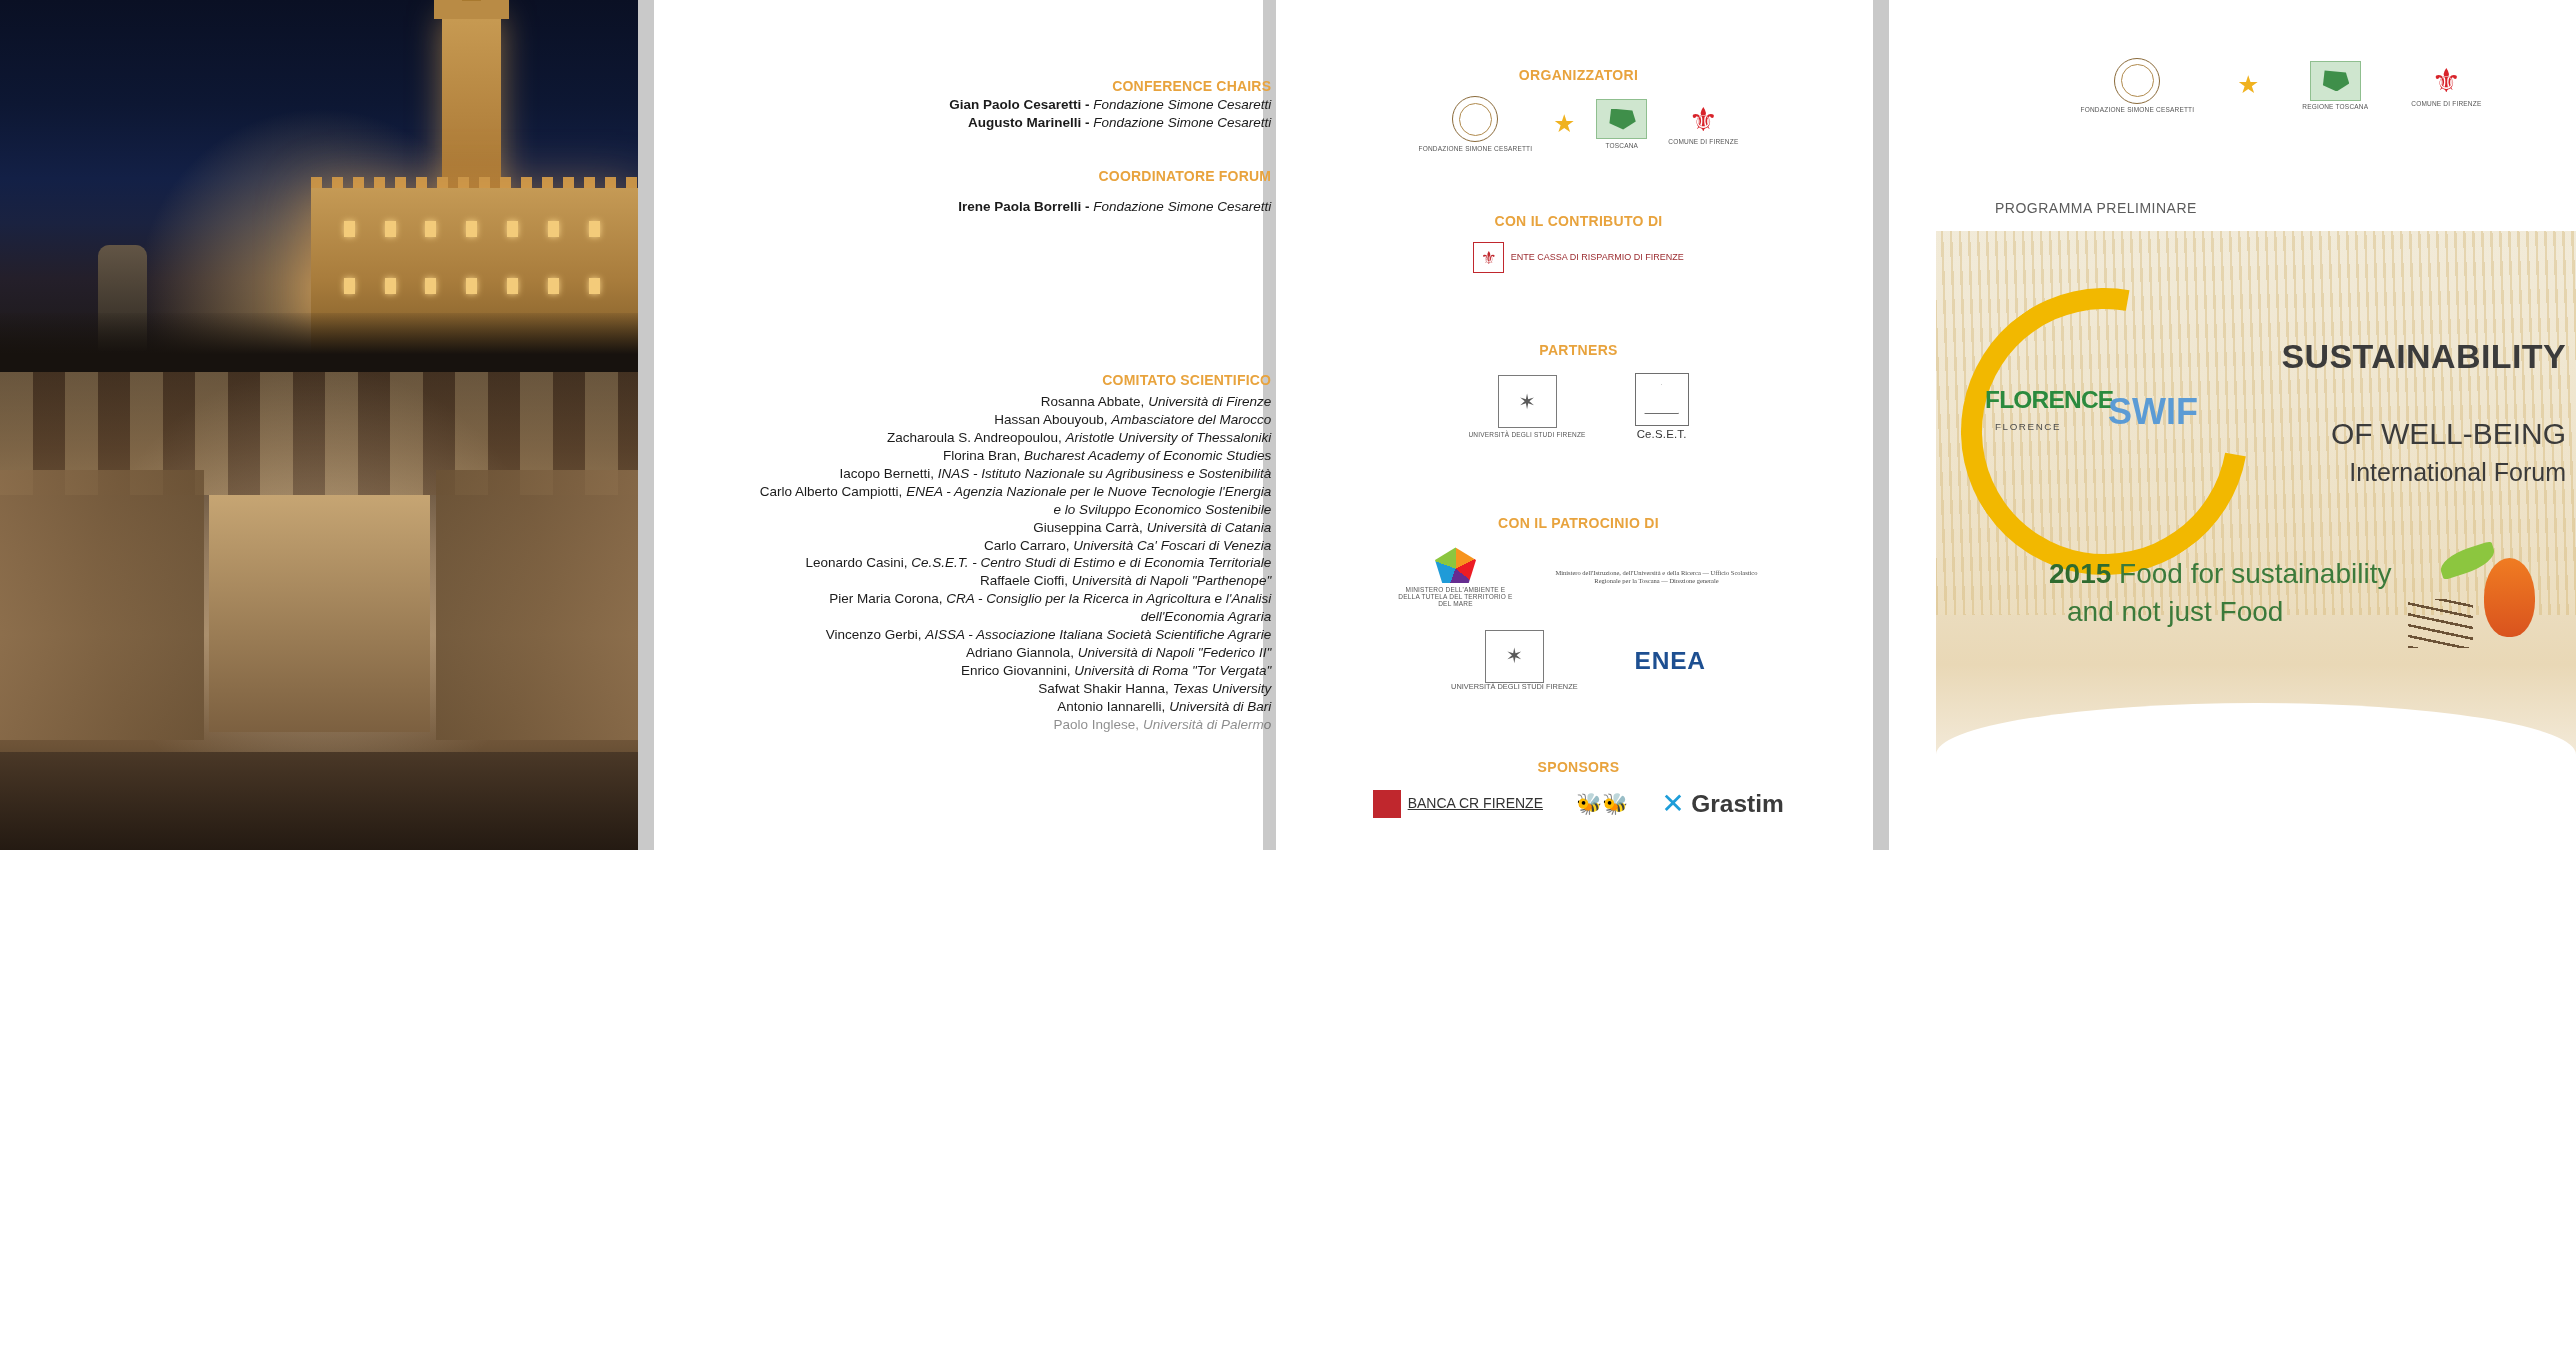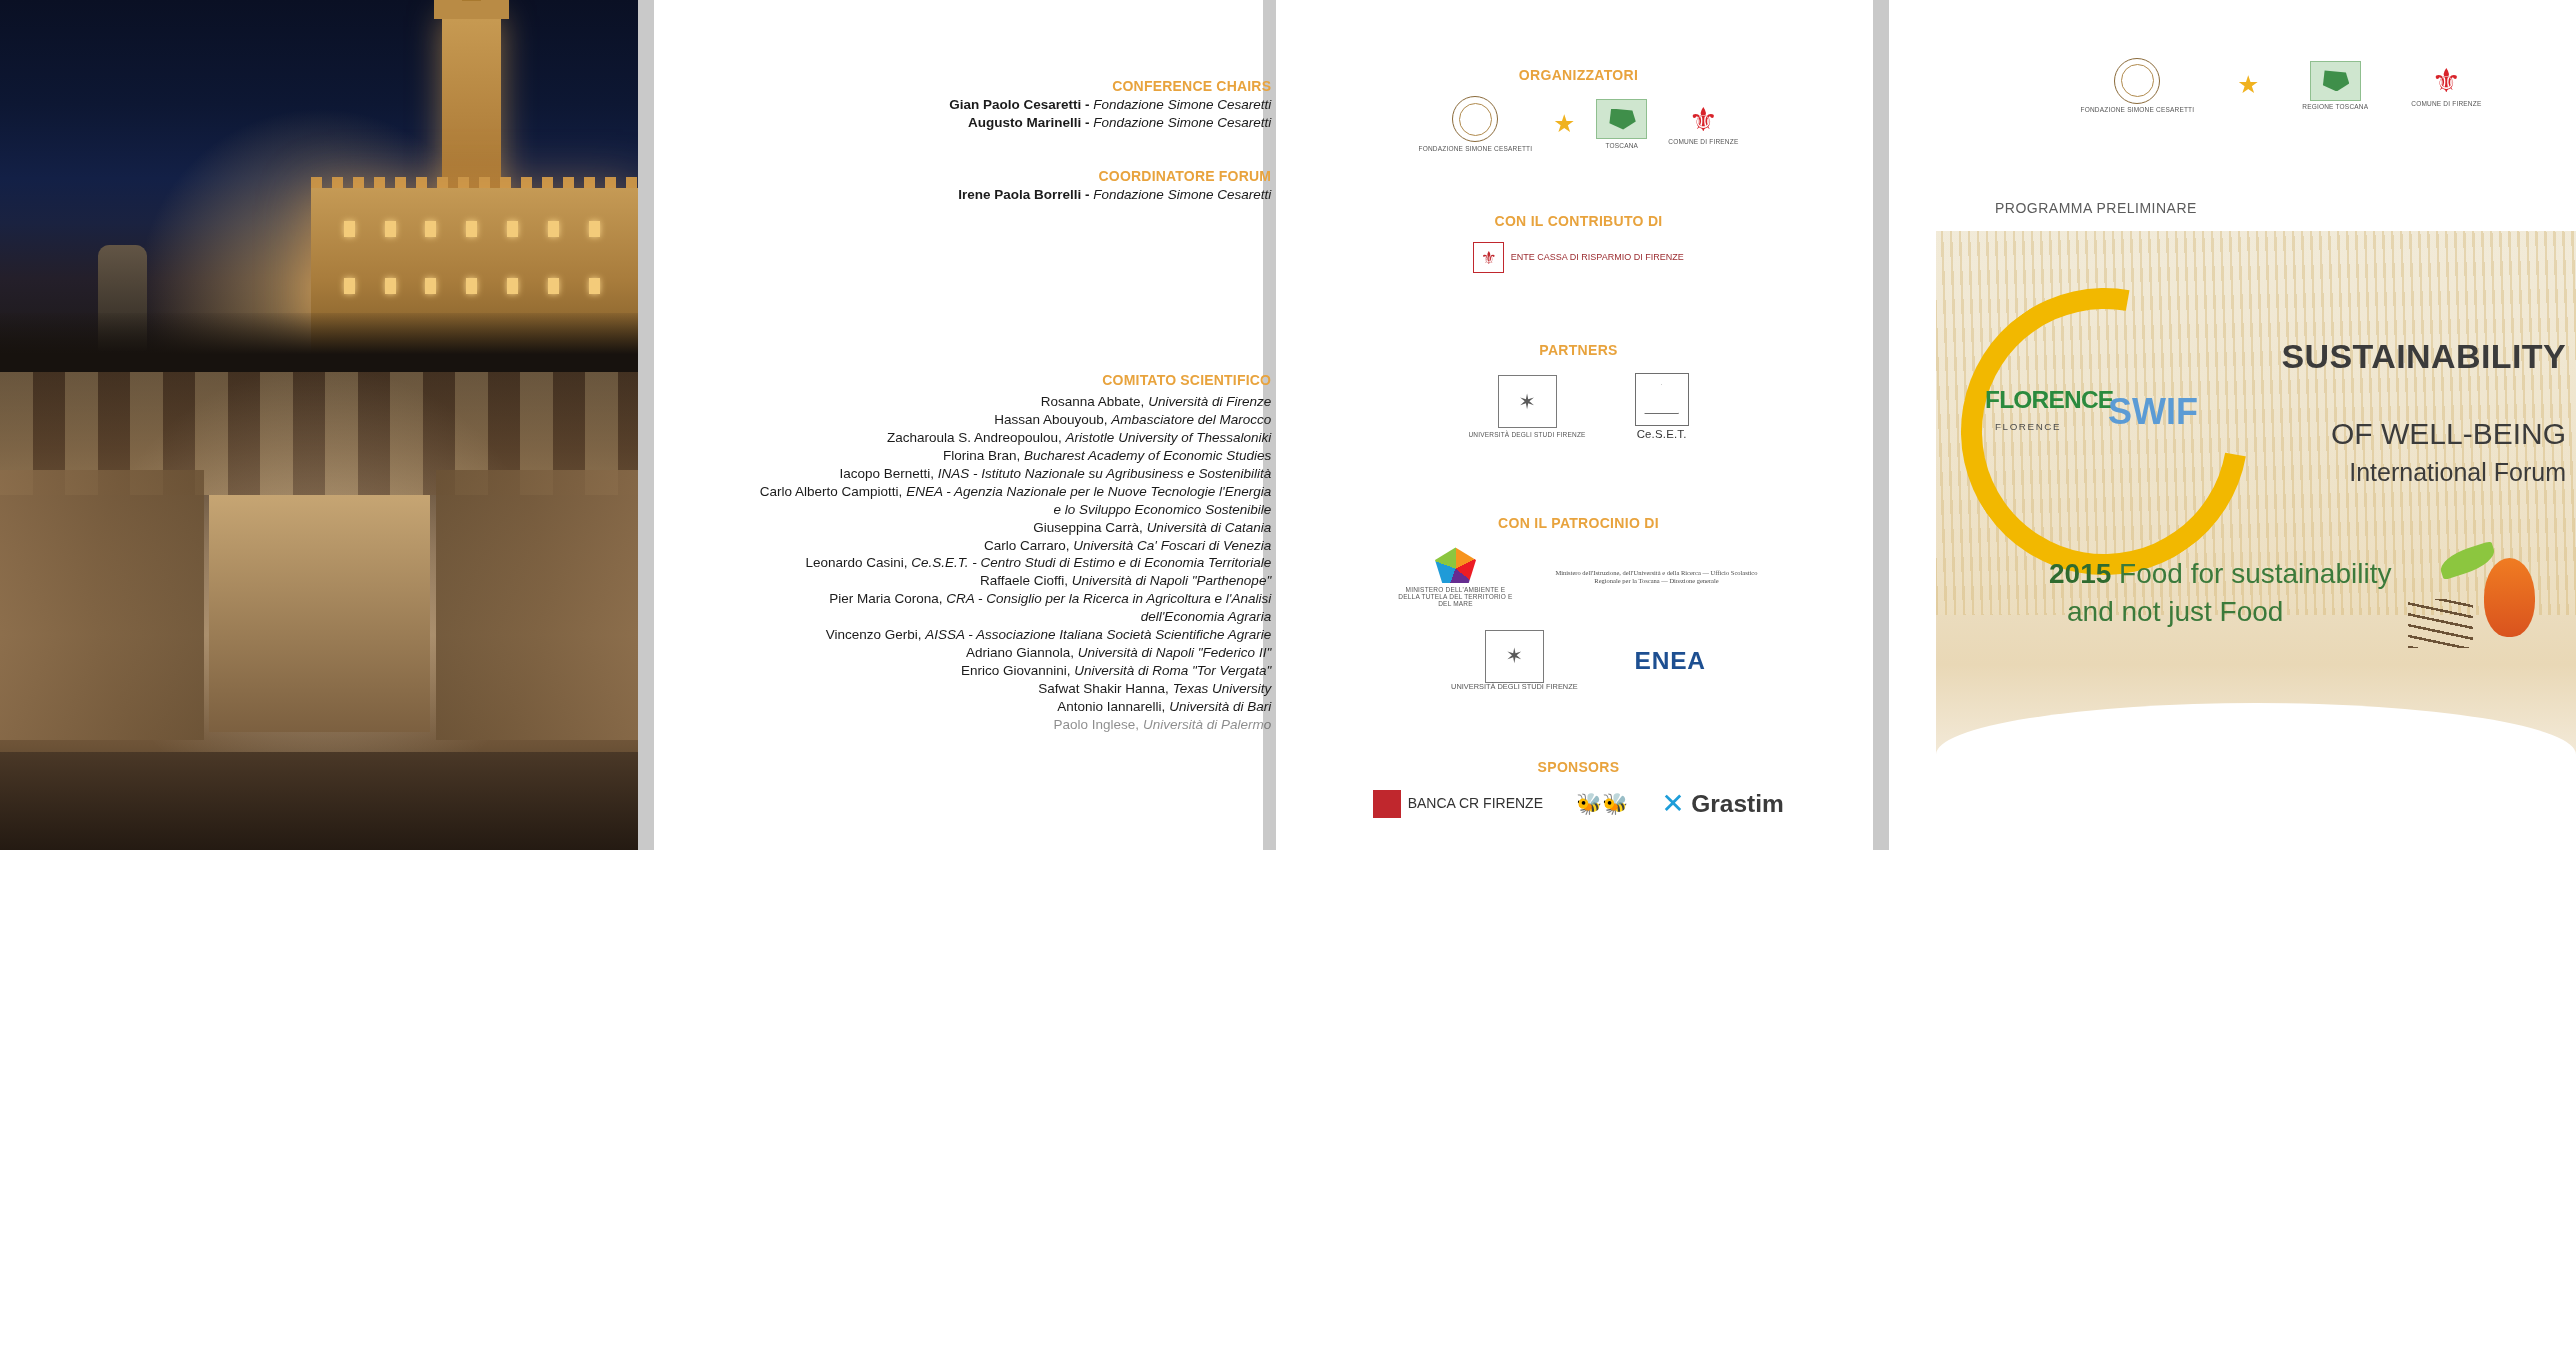--- a/index.html
+++ b/index.html
@@ -93,21 +93,21 @@
   .ceset .m{width:33px;height:28px;border:0.8px solid #6e6e6e;clip-path:polygon(50% 0,100% 100%,0 100%);}
   .rainbow{width:41px;height:36px;background:
      conic-gradient(from 200deg at 50% 60%, #1f9bd8 0 25%, #8cc63f 25% 45%, #f7941e 45% 62%, #ec1c24 62% 80%, #662d91 80% 100%);
      clip-path:polygon(50% 0,100% 35%,82% 100%,18% 100%,0 35%);}
   .minitext{font-size:6.5px;color:#4a4a4a;line-height:1.25;font-family:"Liberation Serif",serif;}
   .enea{font-size:24.5px;font-weight:bold;color:#1d4f91;letter-spacing:0.8px;}
   .unifi{font-size:7.4px;color:#555;text-align:center;line-height:1.2;}
 
   .bancacr{display:flex;align-items:center;gap:6.5px;}
   .bancacr .m{width:28px;height:28px;background:#c0272d;}
-  .bancacr .t{font-size:14px;color:#333;line-height:1.05;text-align:right;}
+  .bancacr .t{font-size:14px;color:#333;line-height:1.05;text-align:right;text-decoration:underline;}
   .grastim{display:flex;align-items:center;gap:6.5px;}
   .grastim .x{color:#1d9dd9;font-size:28px;line-height:1;}
   .grastim .t{font-size:24.5px;color:#3b3b3b;font-weight:bold;text-align:center;}
   .bees{font-size:21px;color:#6b5236;}
 
   
   .cover{position:absolute;left:1889px;top:0;width:687px;height:850px;background:#ffffff;}
   .cover-top-logos{position:absolute;left:1995px;top:8.2px;width:572px;height:155px;background:#fff;display:flex;align-items:center;justify-content:center;gap:43px;}
   .prog-prelim{position:absolute;left:1995px;top:200px;font-size:14px;color:#5b5b5b;letter-spacing:0.5px;}
   .cover-img{
@@ -189,21 +189,21 @@
         <i>Fondazione Simone Cesaretti</i>
       </div>
       <div class="c-line">
         <b>Augusto Marinelli -</b>
         <i>Fondazione Simone Cesaretti</i>
       </div>
     </div>
 
     <div class="block" style="top:168px">
       <div class="c-head">COORDINATORE FORUM</div>
-      <div class="c-line" style="margin-top:2px">
+      <div class="c-line" style="margin-top:14px">
         <b>Irene Paola Borrelli -</b>
         <i>Fondazione Simone Cesaretti</i>
       </div>
     </div>
 
 
     <div class="block" style="top:372px">
       <div class="c-head">COMITATO SCIENTIFICO</div>
       <div style="margin-top:4.9px">
         <div class="c-line"><span>Rosanna Abbate,</span> <i>Università di Firenze</i></div>

